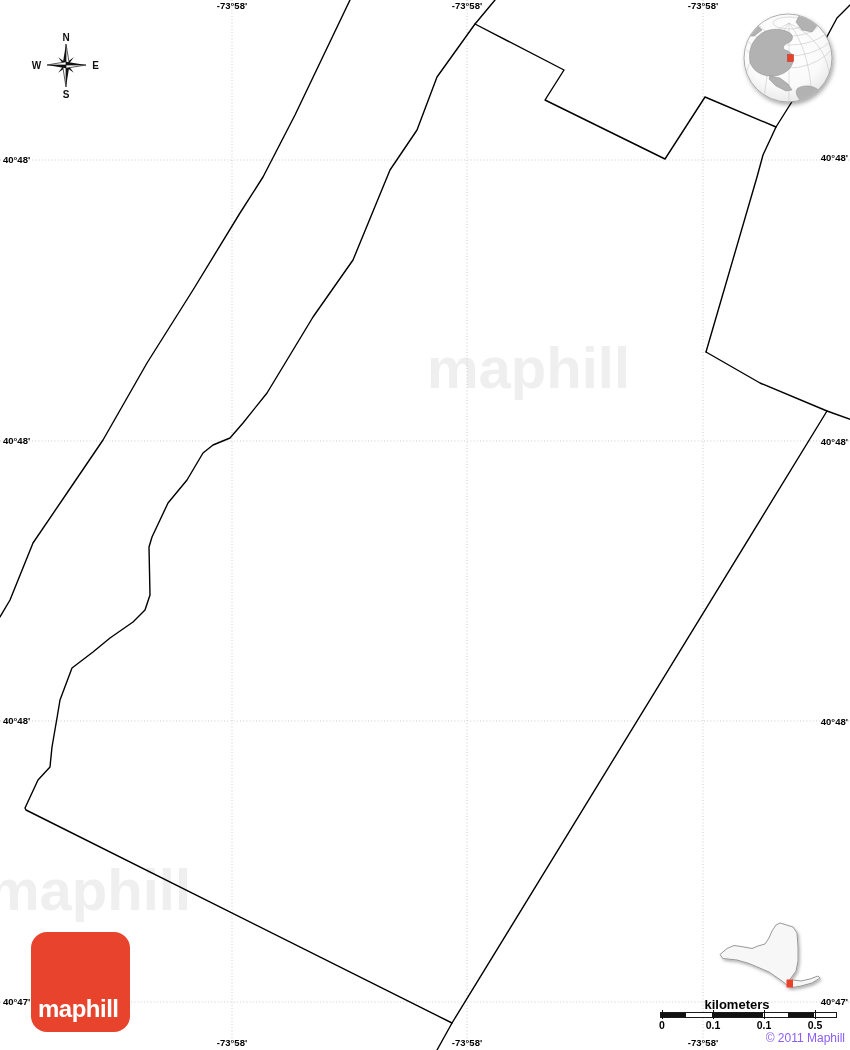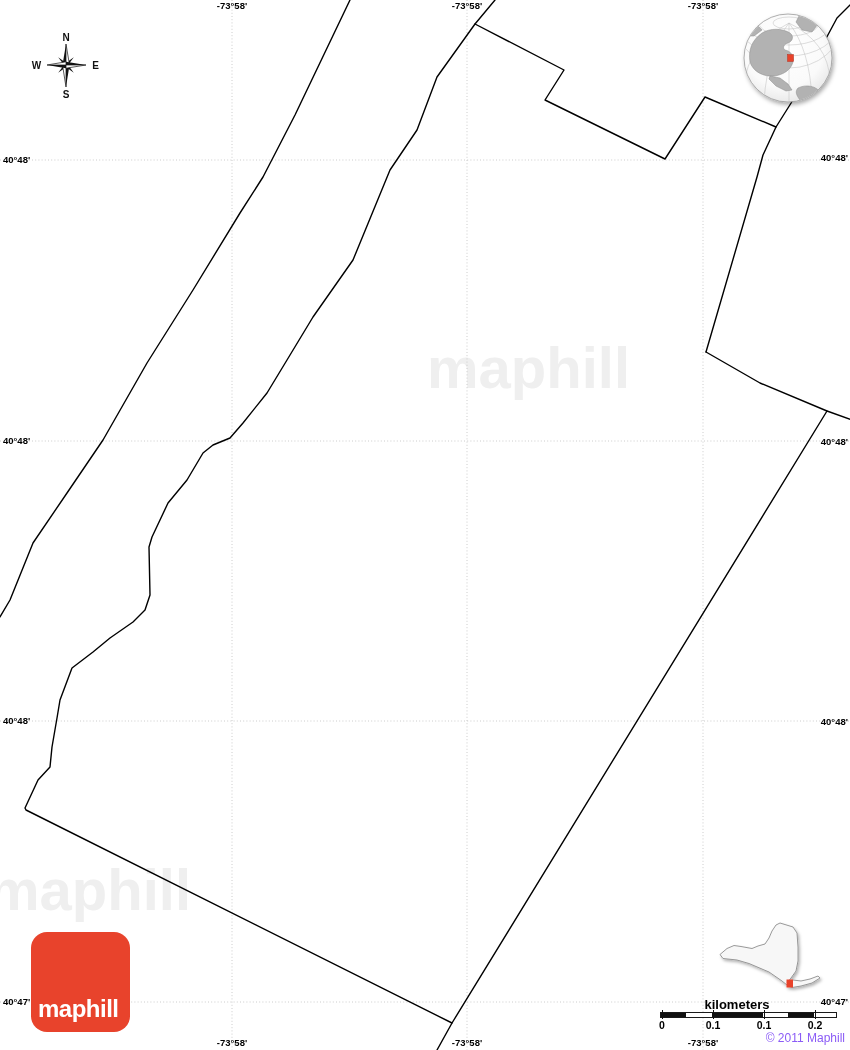--- a/index.html
+++ b/index.html
@@ -154,21 +154,21 @@
     <div class="seg sb-b" style="width:26px"></div>
     <div class="seg sb-w" style="width:22px"></div>
     <div class="sb-tick" style="left:1px"></div>
     <div class="sb-tick" style="left:52px"></div>
     <div class="sb-tick" style="left:103px"></div>
     <div class="sb-tick" style="left:154px"></div>
   </div>
   <span class="sb-lbl" style="left:662px">0</span>
   <span class="sb-lbl" style="left:713px">0.1</span>
   <span class="sb-lbl" style="left:764px">0.1</span>
-  <span class="sb-lbl" style="left:815px">0.2</span>
+  <span class="sb-lbl" style="left:815px">0.5</span>
 
   <span class="copyright">© 2011 Maphill</span>
 
   <div class="logo">
     <span class="logo-text">maphill</span>
   </div>
 
 </div>
 
 </body></html>

